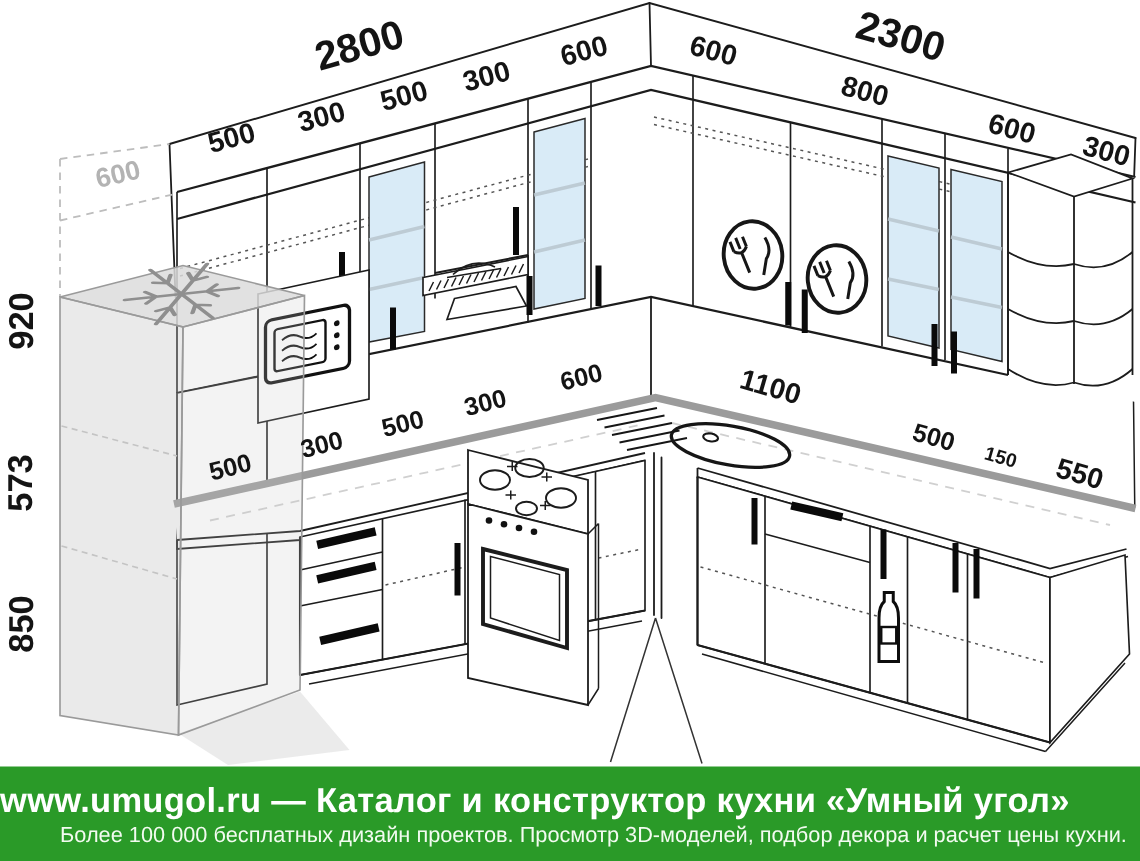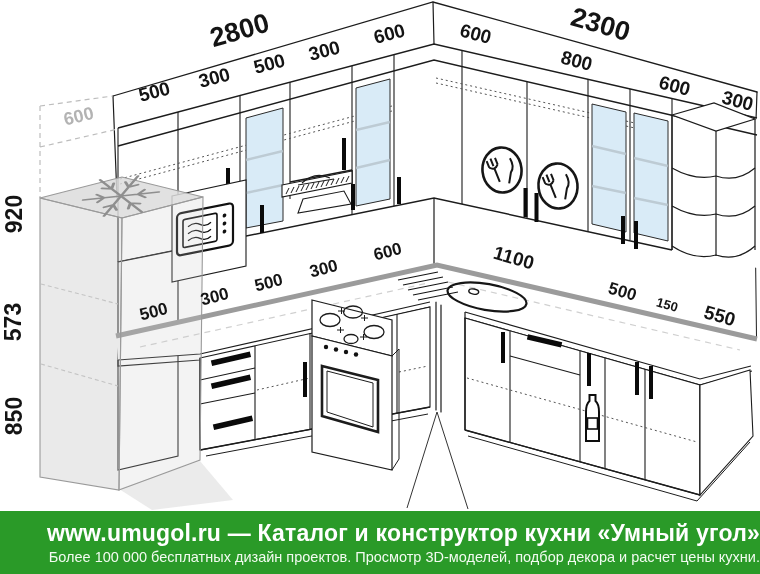--- a/index.html
+++ b/index.html
@@ -2,23 +2,23 @@
 <html><head>
 <meta charset="utf-8">
 <style>
   html,body{margin:0;padding:0;background:#fff;}
   body{width:760px;height:574px;overflow:hidden;font-family:"Liberation Sans",sans-serif;}
   #stage{position:relative;width:760px;height:574px;background:#fff;}
   svg{display:block;}
   .dim{font-family:"Liberation Sans","DejaVu Sans",sans-serif;font-weight:bold;fill:#141414;}
   .dim-gray{fill:#b3b3b3;}
   .footer{position:absolute;left:0;top:511px;width:760px;height:63px;background:#2a9a28;
-          display:flex;flex-direction:column;align-items:flex-end;justify-content:center;gap:2px;}
+          display:flex;flex-direction:column;align-items:flex-start;justify-content:center;gap:2px;}
   .footer-title{color:#ffffff;font-weight:bold;font-size:23px;letter-spacing:.2px;white-space:nowrap;}
-  .footer-sub{color:#f2fbf0;font-size:14.5px;white-space:nowrap;}
+  .footer-sub{color:#f2fbf0;font-size:14.5px;white-space:nowrap;margin-left:40px;}
 </style>
 </head>
 <body>
 
 <div id="stage">
 <svg width="760" height="511" viewBox="0 0 760 511">
 
   <g stroke="#1c1c1c" fill="none" stroke-width="1.2" stroke-linecap="round">
     <path d="M113,96 L433,2 L757,92" stroke-width="1.3"></path>
     <path d="M757,92 L756,120"></path>

